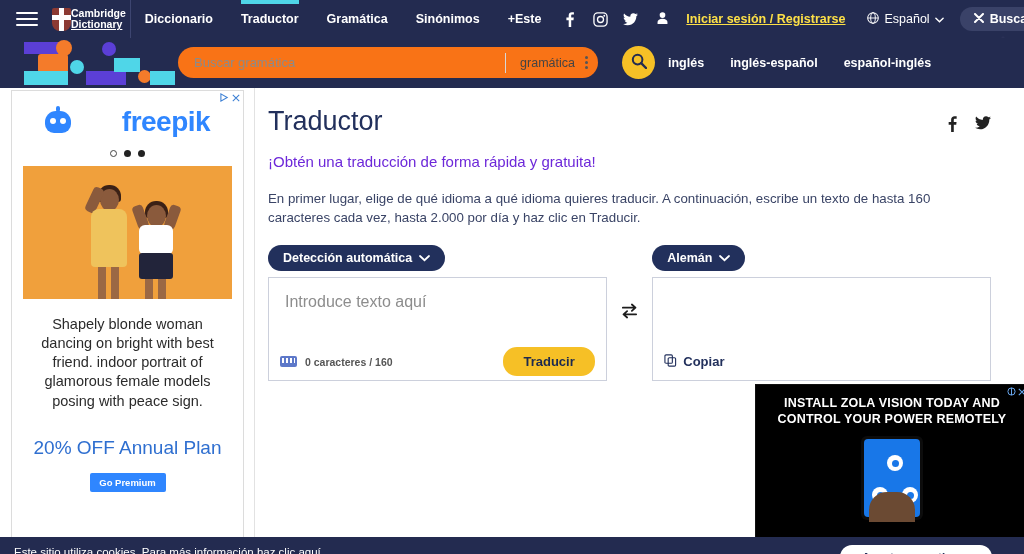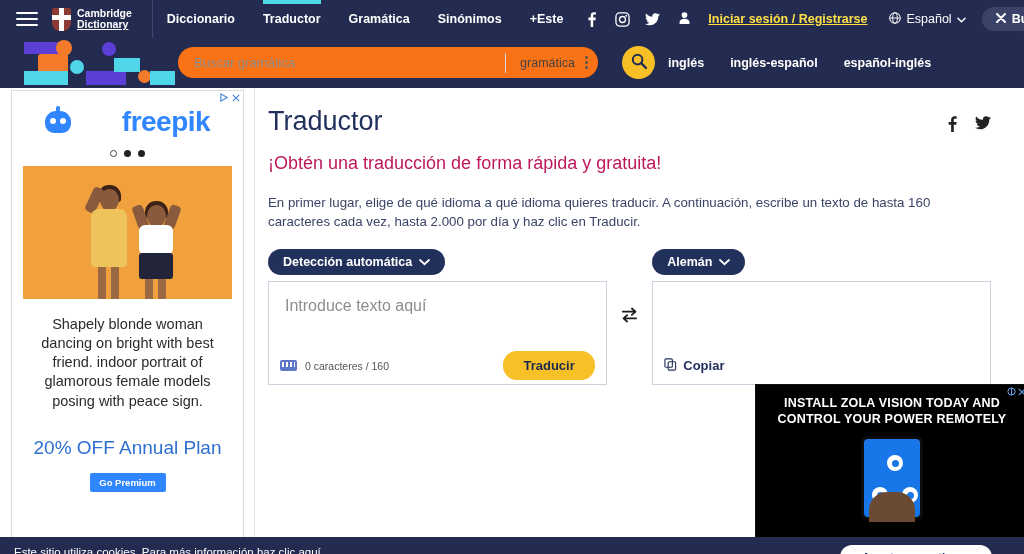--- a/index.html
+++ b/index.html
@@ -16,21 +16,21 @@
     width: 1024px; height: 38px;
     background: #232b50;
     display: flex; align-items: center;
   }
   .nav-left { display: flex; align-items: center; height: 38px; }
   .hamburger {
     width: 22px; margin-left: 16px; margin-right: 14px;
     display: flex; flex-direction: column; gap: 4px; cursor: pointer;
   }
   .hamburger span { display: block; height: 2px; background: #ffffff; border-radius: 1px; }
-  .brand { display: flex; align-items: center; gap: 6px; padding-right: 20px;
+  .brand { display: flex; align-items: center; padding-right: 4px;
            border-right: 1px solid #3d4570; height: 38px; }
   .crest {
     width: 19px; height: 23px; position: relative;
     background: #8c3a33;
     border-radius: 2px 2px 8px 8px;
     overflow: hidden;
   }
   .crest::before {
     content: ""; position: absolute; left: 7px; top: 0; width: 5px; height: 100%;
     background: #ffffff;
@@ -184,21 +184,21 @@
 
   
   .main { position: absolute; left: 255px; top: 0; right: 0; height: 466px; }
   .main-inner { padding: 18px 33px 0 13px; }
 
   .title-row { display: flex; align-items: flex-start; }
   .page-title { font-size: 27px; color: #22305c; font-weight: 400; }
   .share-icons { margin-left: auto; display: flex; gap: 18px; padding-top: 10px; }
   .share-icons span { color: #222; cursor: pointer; display: block; }
 
-  .lede { margin-top: 16px; font-size: 18px; color: #be185d; }
+  .lede { margin-top: 16px; font-size: 15px; color: #6d28d9; }
   .para { margin-top: 19px; font-size: 13.3px; color: #3a4466; line-height: 1.45; max-width: 740px; }
 
   .trans-area { position: relative; margin-top: 17px; display: flex; align-items: flex-start; }
   .trans-col { width: 357px; }
   .lang-pill {
     display: inline-flex; align-items: center; gap: 7px;
     background: #22305c; color: #ffffff; font-size: 12.5px; font-weight: 700;
     border-radius: 15px; padding: 6px 15px; cursor: pointer; white-space: nowrap;
   }
   .trans-box {
@@ -213,21 +213,21 @@
     display: flex; align-items: center; padding: 0 11px;
   }
   .kbd-icon {
     width: 17px; height: 11px; border-radius: 2px; background: #5d78c9;
     position: relative; margin-right: 8px;
   }
   .kbd-icon::after {
     content: ""; position: absolute; left: 2px; top: 2px; right: 2px; bottom: 4px;
     background: repeating-linear-gradient(90deg,#fff 0 2px,transparent 2px 4px);
   }
-  .char-count { font-size: 10.5px; color: #555; }
+  .char-count { font-size: 10.5px; color: #555; font-weight: bold; }
   .translate-btn {
     margin-left: auto; background: #f6c026; color: #1d2a4f;
     font-size: 13px; font-weight: 700; border: 0; border-radius: 14px;
     padding: 7px 20px; cursor: pointer; font-family: "Liberation Sans", sans-serif;
   }
   .copy-btn {
     display: flex; align-items: center; gap: 6px; color: #22305c;
     font-size: 13px; font-weight: 700; cursor: pointer;
   }
   .swap {

